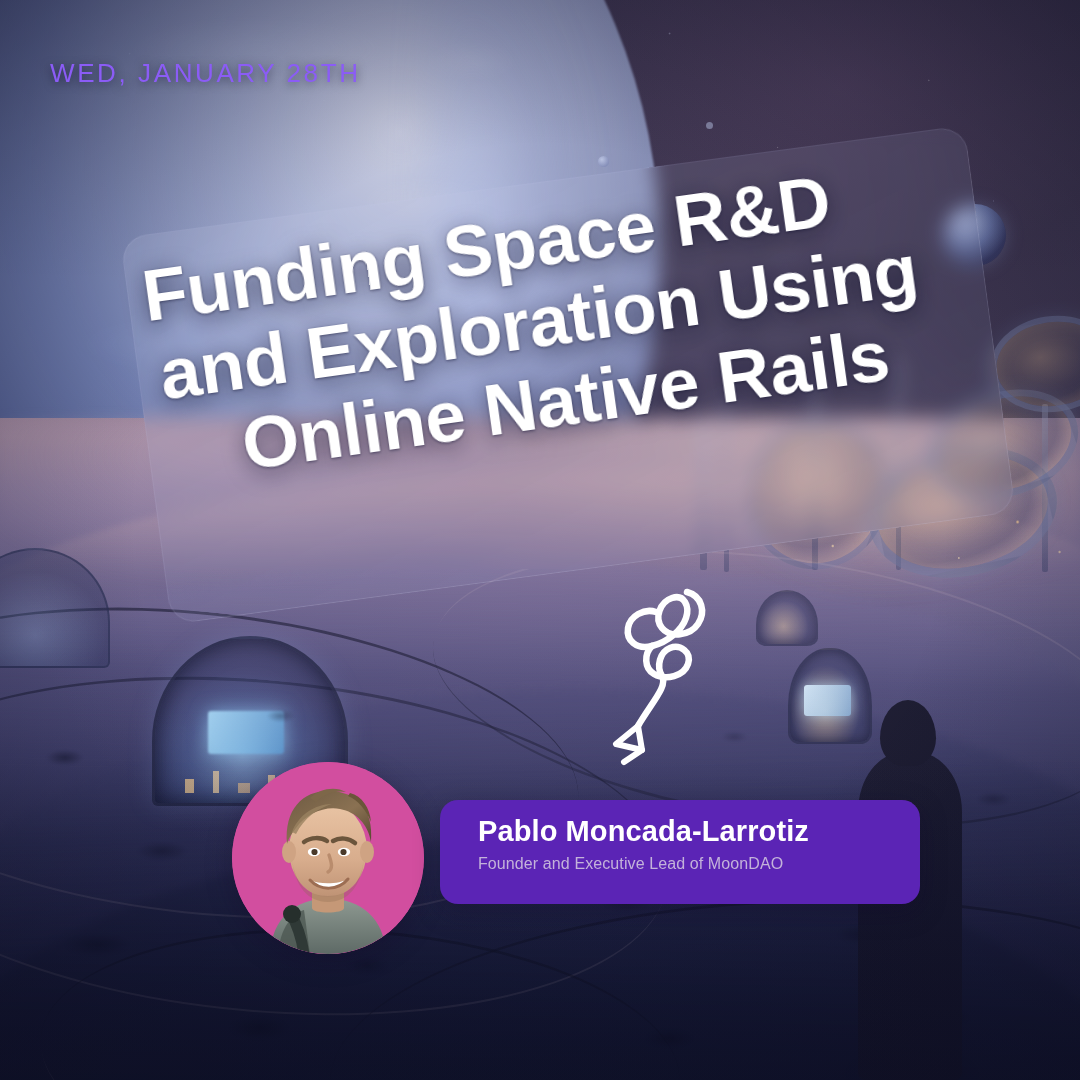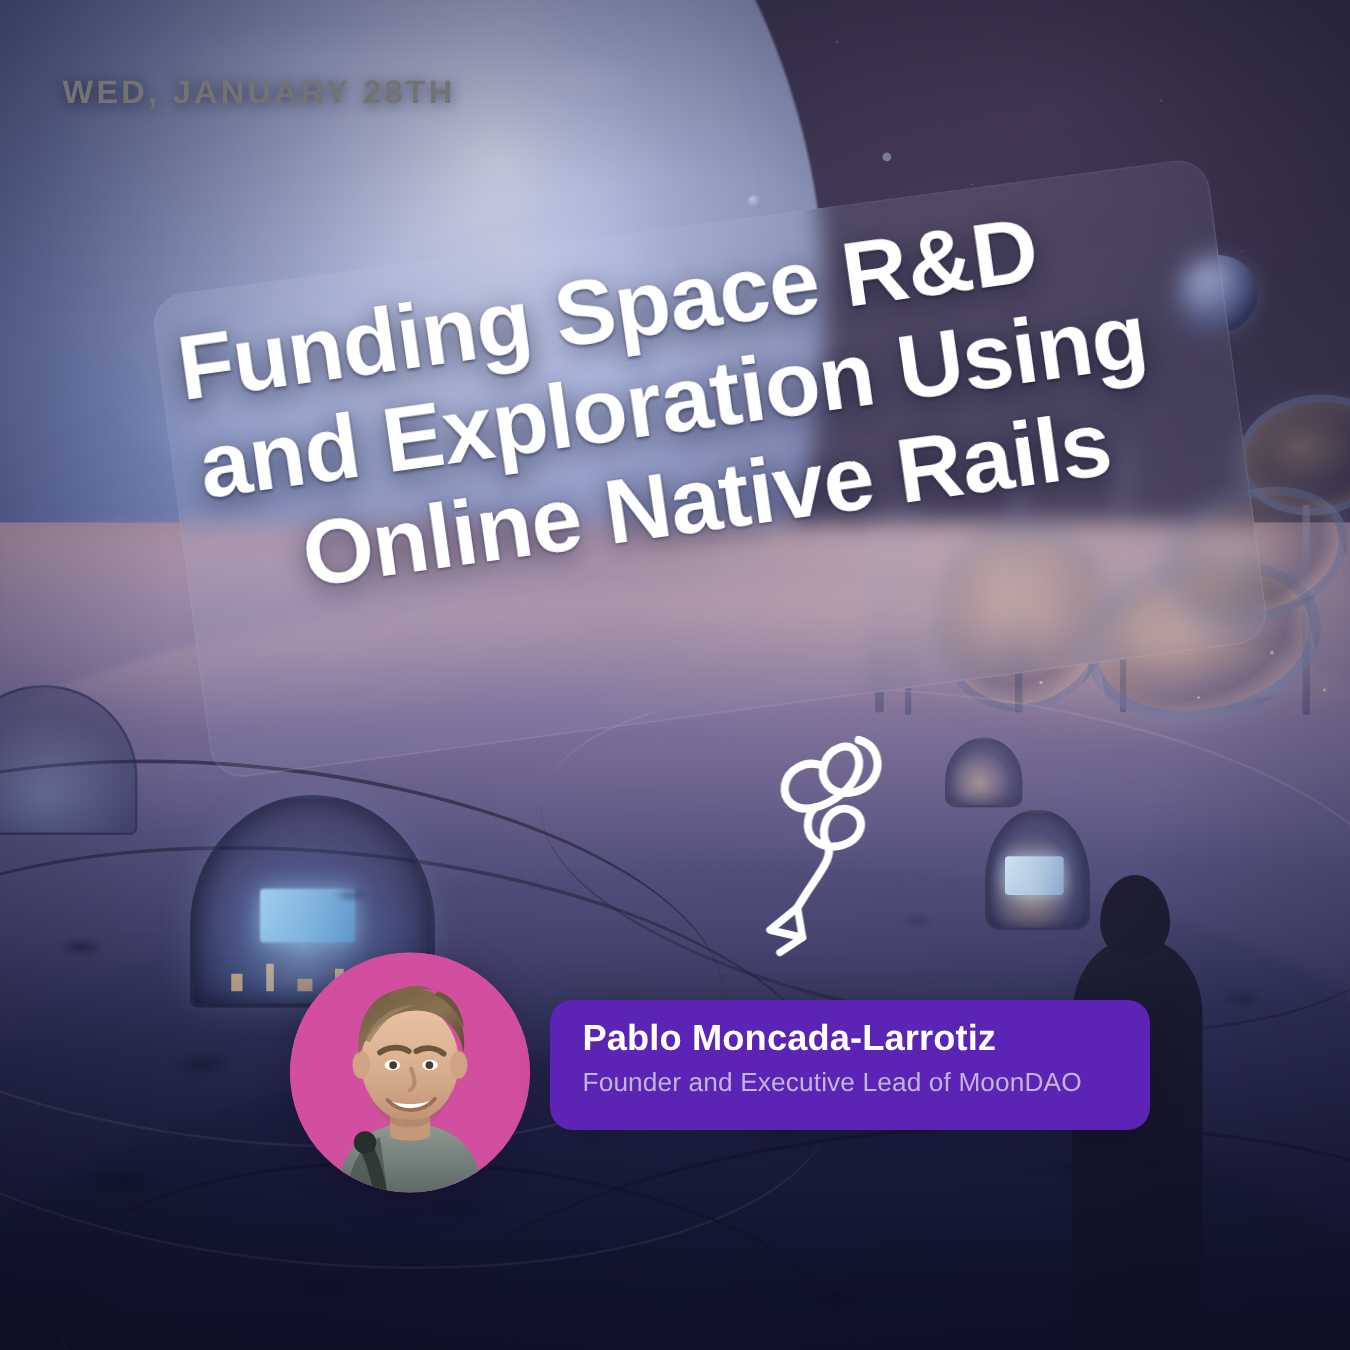--- a/index.html
+++ b/index.html
@@ -296,22 +296,22 @@
   }
   .vignette {
     position:absolute; inset:0;
     background:radial-gradient(ellipse 78% 72% at 50% 48%, transparent 48%, rgba(12,12,30,.45) 100%);
     pointer-events:none;
   }
 
   
   .meta {
     position:absolute; top:52px; left:50px;
-    color:#737373;
-    font-size:26px; font-weight:700;
+    color:#8b5cf6;
+    font-size:26px; font-weight:400;
     letter-spacing:2.6px; line-height:1.65;
     text-transform:uppercase;
     font-family:"Liberation Sans", sans-serif;
     text-shadow:0 2px 10px rgba(10,10,30,.55);
   }
   .meta div { white-space:nowrap; }
 
   .stream {
     position:absolute; top:56px; left:583px;
     color:#fff;
@@ -363,33 +363,33 @@
     box-shadow:0 6px 26px rgba(20,10,40,.35);
   }
   .av-photo { position:absolute; inset:0; }
 
   
   .card {
     position:absolute; left:440px; top:800px;
     width:480px; height:104px;
     background:#5b24b5;
     border-radius:18px;
-    padding:14px 26px 0 26px;
+    padding:14px 26px 0 38px;
     box-shadow:0 8px 26px rgba(18,8,44,.34);
   }
   .card-name {
     color:#ffffff;
     font-size:29px; font-weight:700;
     letter-spacing:.1px;
     line-height:1.2;
     white-space:nowrap;
   }
   .card-role {
     color:#c3b2da;
-    font-size:21px; font-weight:400;
+    font-size:16px; font-weight:400;
     letter-spacing:.1px;
     line-height:1.35;
     margin-top:4px;
     white-space:nowrap;
   }
 </style>
 </head>
 <body>
 
 <div id="poster">

